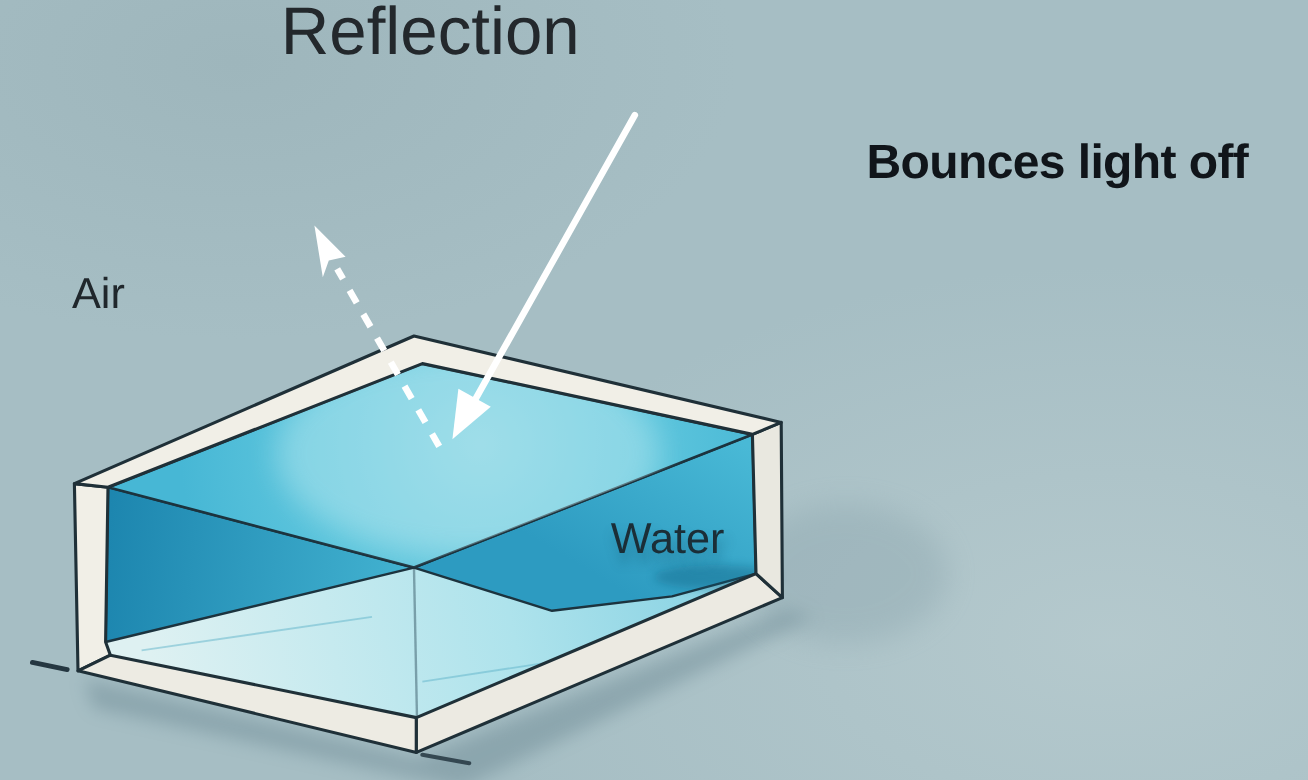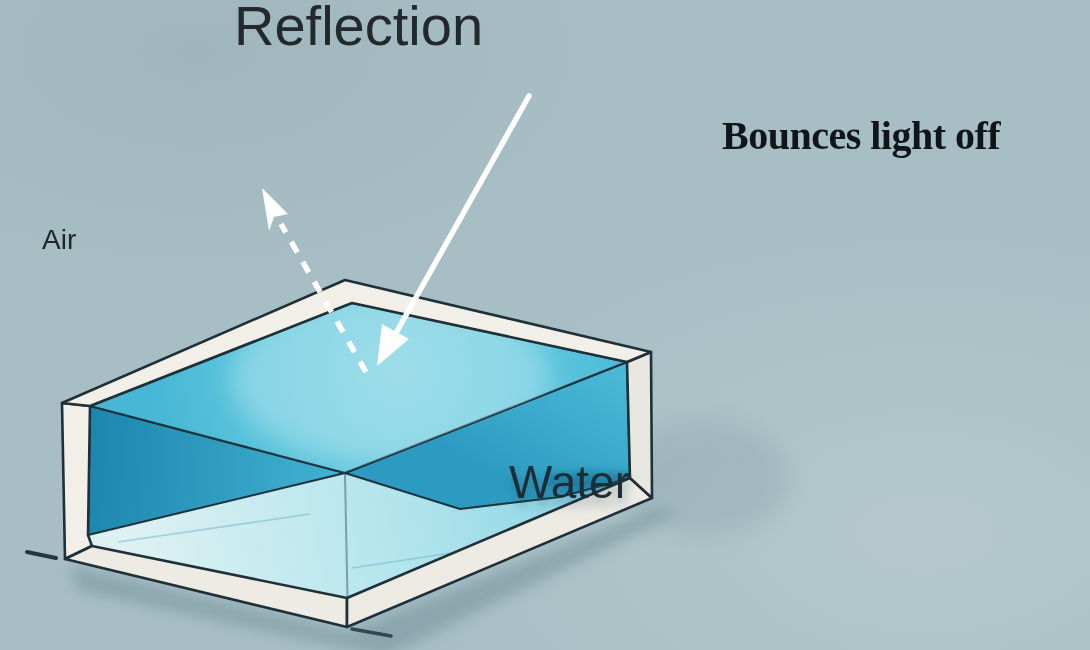--- a/index.html
+++ b/index.html
@@ -15,33 +15,32 @@
   }
   .stage svg{position:absolute;left:0;top:0;}
   .label{position:absolute;white-space:nowrap;z-index:5;}
   .title{
     left:234px;top:-6px;
     font-size:56px;line-height:1.15;font-weight:500;
     letter-spacing:0px;color:#23282c;
     font-family:"Liberation Sans", sans-serif;
   }
   .air{
-    left:42px;top:224px;
-    font-size:28px;color:#20272c;
+    left:60px;top:224px;
+    font-size:36px;color:#20272c;
   }
   .water{
     left:509px;top:428px;
-    font-size:46px;color:#1b2e37;
+    font-size:36px;color:#1b2e37;
     text-shadow:2px 8px 10px rgba(12,70,95,.35);
-    margin-top:27px;
   }
   .desc{
     left:722px;top:107px;
     font-size:40px;line-height:57px;font-weight:700;
-    color:#10151a;letter-spacing:-0.5px;font-family:Liberation Serif, serif;
+    color:#10151a;letter-spacing:-0.5px;
   }
   .desc span{display:block;}
 </style>
 </head>
 <body>
 
 <div class="stage">
 
   <svg width="1090" height="650" viewBox="0 0 1090 650">
     <defs>

